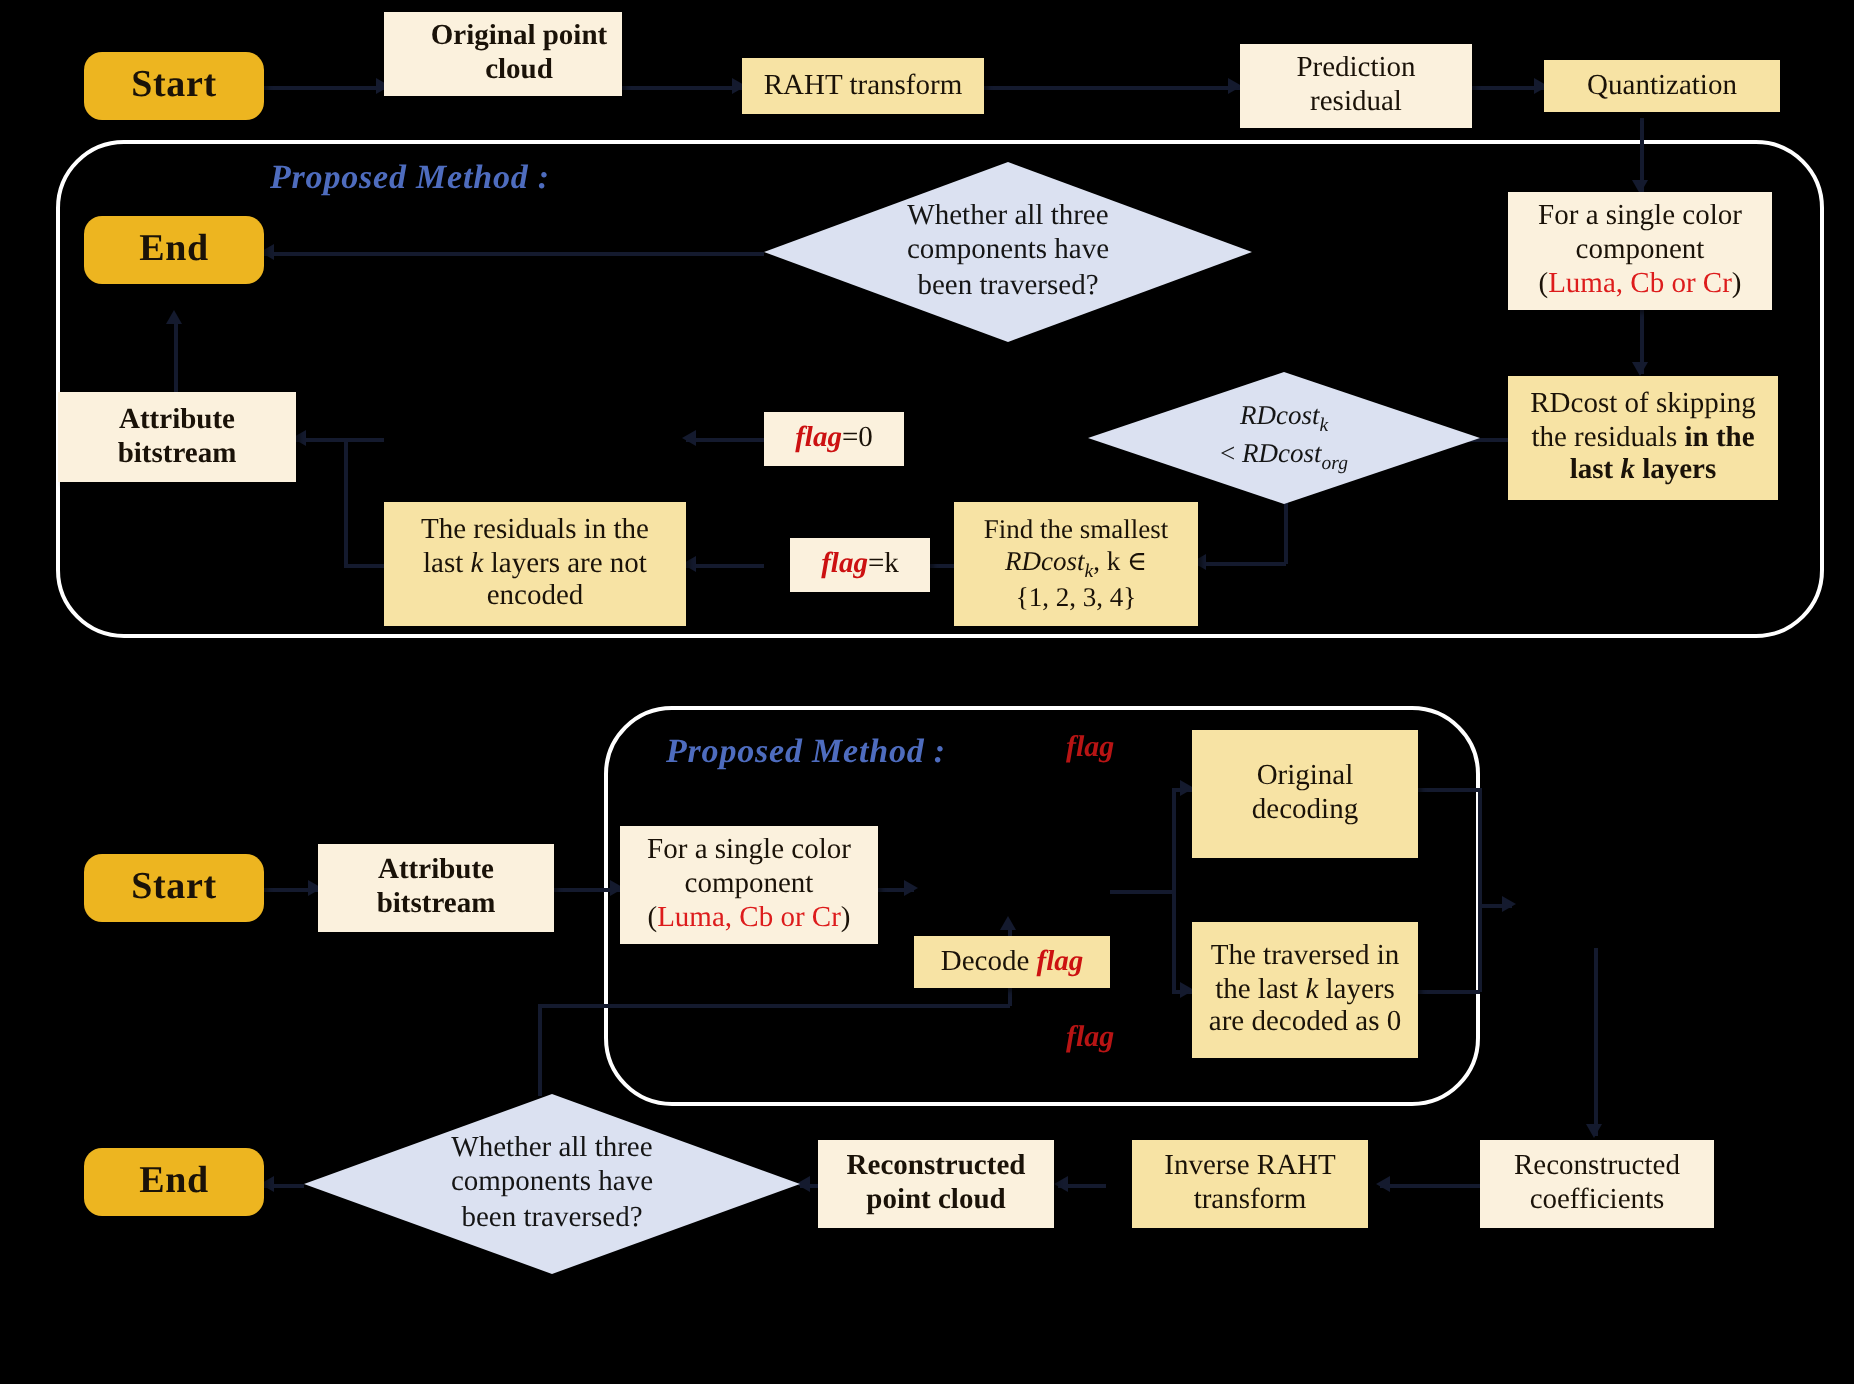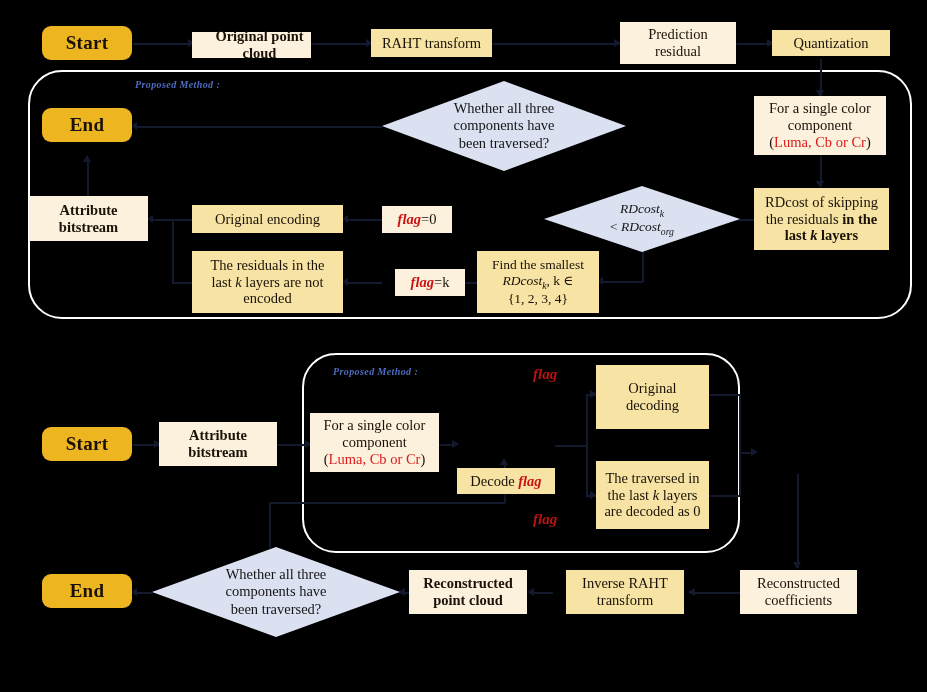--- a/index.html
+++ b/index.html
@@ -84,21 +84,21 @@
     border-radius: 34px;
     background: transparent;
     z-index: 1;
   }
   .group-label {
     position: absolute;
     color: #4e6cbe;
     font-family: "Liberation Serif", "DejaVu Serif", serif;
     font-weight: bold;
     font-style: italic;
-    font-size: 10px;
+    font-size: 17px;
     letter-spacing: .4px;
     z-index: 6;
     white-space: nowrap;
   }
 
   
   .flagtok {
     color: #cc1111;
     font-style: italic;
     font-weight: bold;
@@ -189,21 +189,21 @@
   <div class="ln v" style="left:87px; top:160px; height:36px;"></div>
   <div class="arrow up" style="left:82.5px; top:155px;"></div>
 
   <div class="ln h" style="left:132px; top:126px; width:250px;"></div>
   <div class="arrow left" style="left:130px; top:121.5px;"></div>
 
   <div class="node term" style="left:42px; top:26px; width:90px; height:34px;">
     <span class="txt">Start</span>
   </div>
 
-  <div class="node cream fs14 b" style="left:192px; top:32px; width:119px; height:26px;padding-left:20px;">
+  <div class="node cream fs14 b" style="left:192px; top:6px; width:119px; height:42px;padding-left:20px;">
     <span class="txt">Original point cloud</span>
   </div>
 
   <div class="node yellow fs14" style="left:371px; top:29px; width:121px; height:28px;align-items:center;">
     <span class="txt">RAHT transform</span>
   </div>
 
   <div class="node cream fs14" style="left:620px; top:22px; width:116px; height:42px;">
     <span class="txt">Prediction residual</span>
   </div>
@@ -232,23 +232,20 @@
       <span>For a single color</span><br>
       <span>component</span><br>
       <span>(</span><span class="redtxt">Luma, Cb or Cr</span><span>)</span>
     </span>
   </div>
 
   <div class="node cream fs14 b" style="left:29px; top:196px; width:119px; height:45px;">
     <span class="txt">Attribute bitstream</span>
   </div>
 
-  <div class="node yellow fs14" style="left:192px; top:205px; width:151px; height:28px;">
-    <span class="txt">Original encoding</span>
-  </div>
 
   <div class="node cream fs14" style="left:382px; top:206px; width:70px; height:27px;">
     <span class="txt">
       <span class="flagtok">flag</span><span>=0</span>
     </span>
   </div>
 
   <div class="node yellow fs14" style="left:192px; top:251px; width:151px; height:62px;">
     <span class="txt">
       <span>The residuals in the</span><br>

